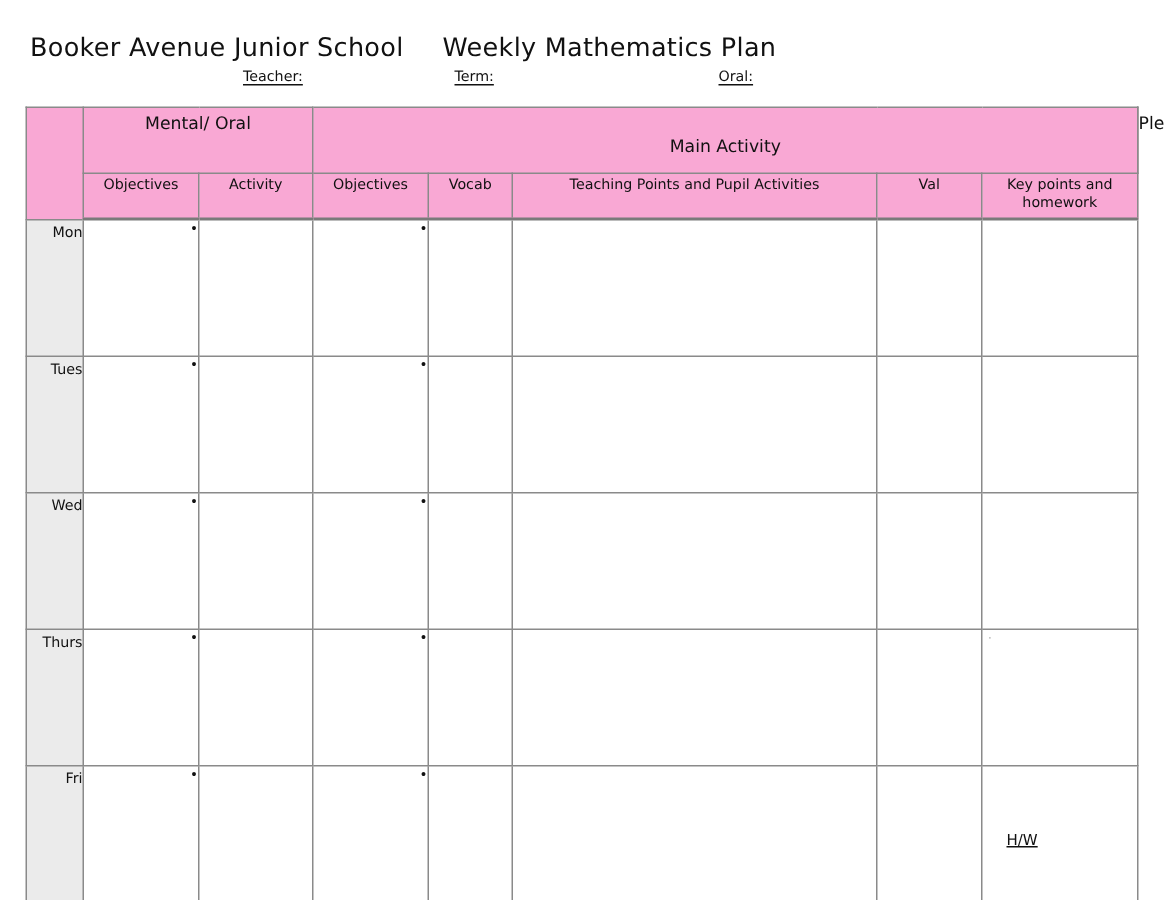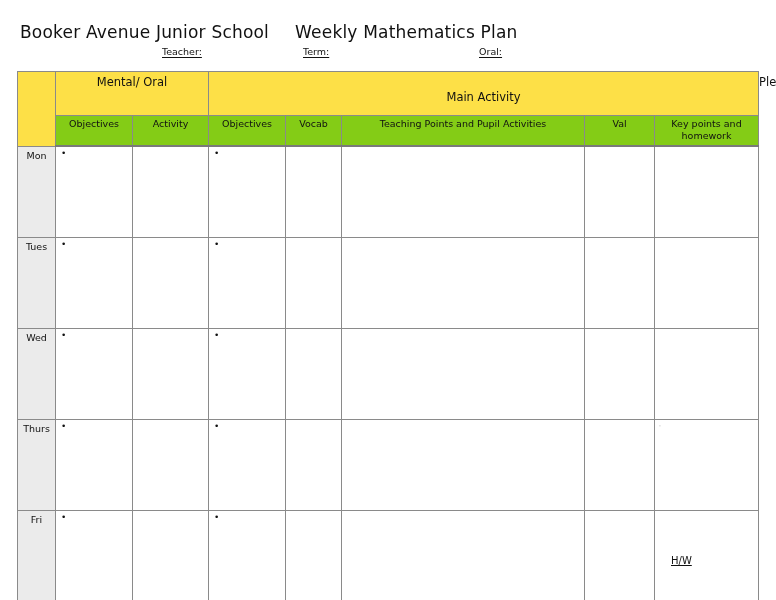--- a/index.html
+++ b/index.html
@@ -3,31 +3,31 @@
 <meta charset="utf-8">
 <style>
   html, body { margin:0; padding:0; background:#ffffff; }
   body { width:776px; height:600px; position:relative; overflow:hidden;
          font-family:"DejaVu Sans", sans-serif; color:#111; }
   .title { position:absolute; left:20px; top:22px; font-size:17px; letter-spacing:0.2px; white-space:nowrap; }
   .title .t2 { margin-left:26px; }
   .meta { position:absolute; top:46px; font-size:9.5px; text-decoration:underline; text-underline-offset:2px; }
   table.plan { position:absolute; left:17px; top:71px; border-collapse:collapse; table-layout:fixed; width:741px; }
   table.plan td, table.plan th { border:1px solid #8a8a8a; padding:0; vertical-align:top; font-weight:normal; }
-  .hdr { background:#fde047; font-size:11.5px; text-align:center; }
-  .sub { background:#84cc16; font-size:9.5px; text-align:center; line-height:12px; }
+  .hdr { background:#f9a8d4; font-size:11.5px; text-align:center; }
+  .sub { background:#f9a8d4; font-size:9.5px; text-align:center; line-height:12px; }
   .day { background:#ebebeb; font-size:9.5px; text-align:center; padding-top:3px !important; }
   .cell { background:#fff; font-size:9px; }
   .bullet { display:block; padding:2px 0 0 5px; font-size:9px; line-height:9px; }
   .hw { position:absolute; left:16px; top:44px; font-size:10px; text-decoration:underline; }
   .dot { position:absolute; left:4px; top:2px; font-size:6px; color:#777; }
   .rel { position:relative; }
   tr.header-top td { height:25px; }
   tr.header-sub td { height:27px; }
-  tr.dayrow td { height:87px; }
+  tr.dayrow td { height:87px;text-align:right; }
   table.plan tr.header-sub td { border-bottom:2px solid #7a7a7a; }
 </style>
 </head>
 <body>
 
 <div class="title">
   <span>Booker Avenue Junior School</span><span class="t2">Weekly Mathematics Plan</span>
 </div>
 
 <span class="meta" style="left:20px;margin-top:40px;">Class:</span>

